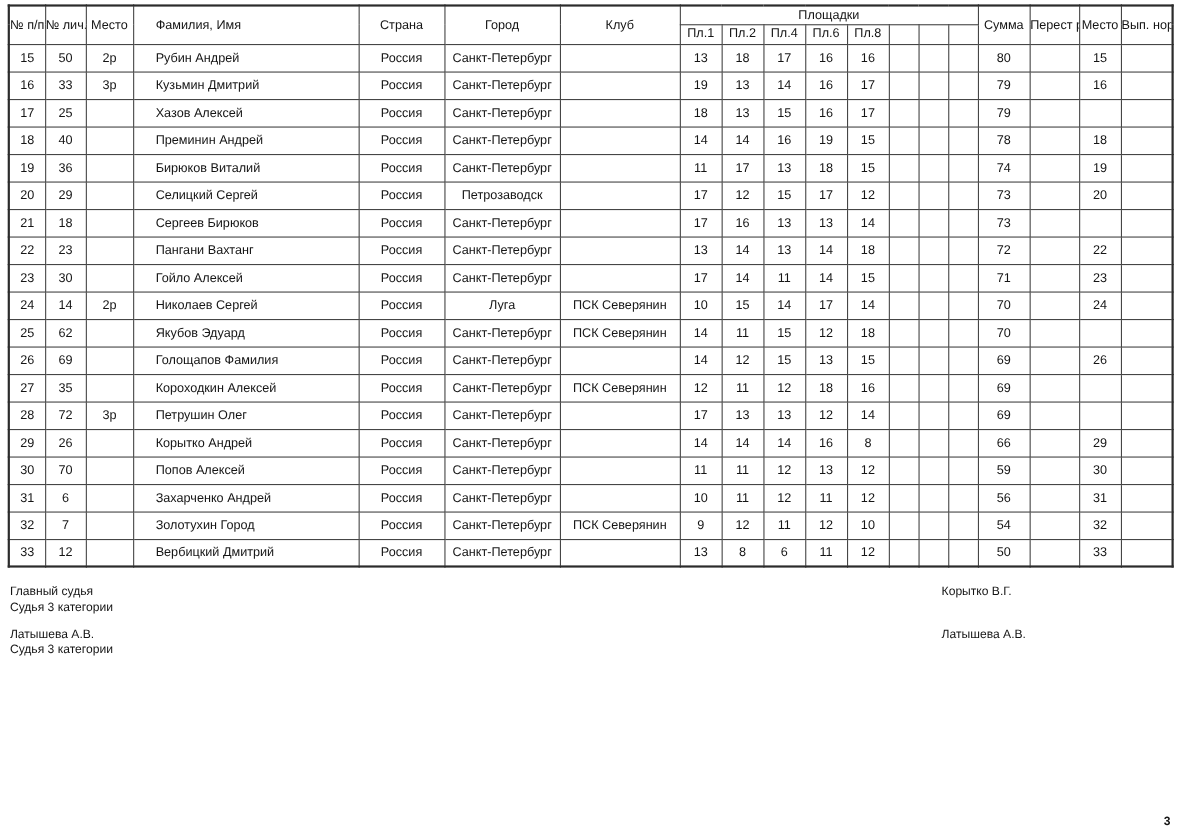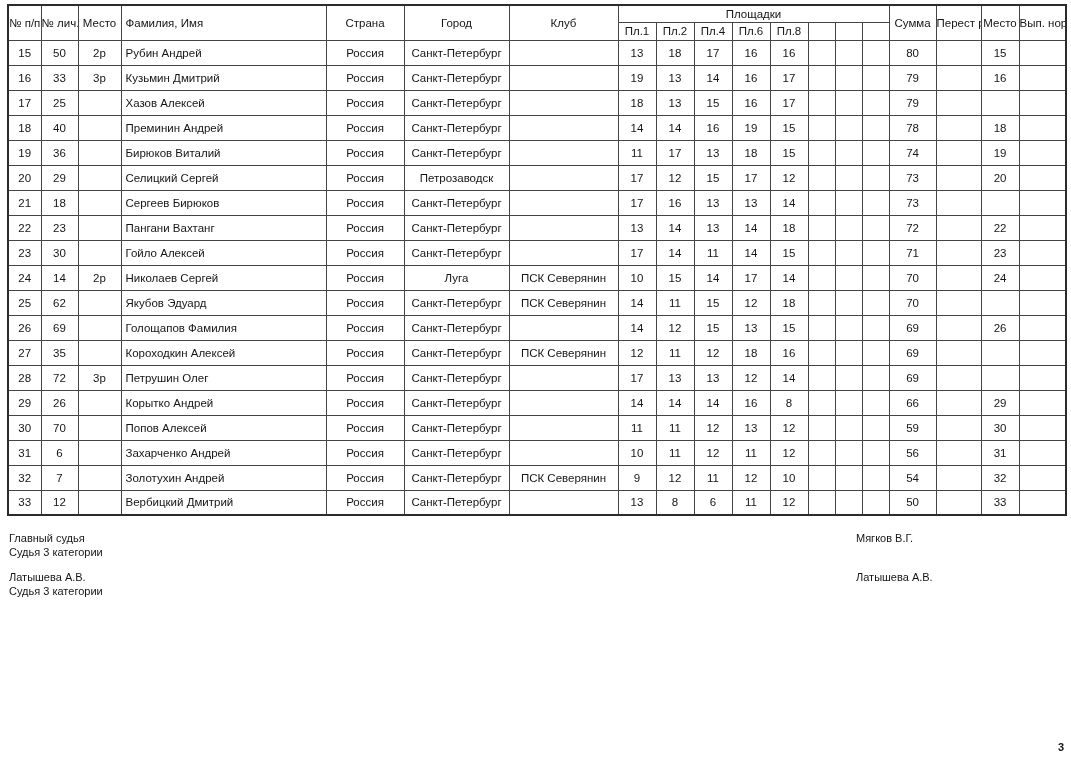--- a/index.html
+++ b/index.html
@@ -37,21 +37,21 @@
   .results thead tr.hrow1 { height: 17px; }
   .results thead tr.hrow2 { height: 18px; }
   .results tbody tr { height: 25px; margin-left: 32px; }
   .pre {
     white-space: pre-line;
     line-height: 1.08;
     margin-top: 20px;
   }
   .results th.name-col, .results td.name-col {
     text-align: left;
-    padding-left: 4px;
+    padding-left: 20px;
   }
   .sig {
     position: absolute;
     font-size: 11px;
     font-weight: normal;
     line-height: 13.5px;
     color: #151515;
     white-space: pre-line;
   }
   #sig-left-top    { left: 9px;   top: 532px; }
@@ -479,21 +479,21 @@
         <td></td>
         <td>56</td>
         <td></td>
         <td>31</td>
         <td></td>
       </tr>
       <tr>
         <td>32</td>
         <td>7</td>
         <td></td>
-        <td class="name-col">Золотухин Андрей</td>
+        <td class="name-col">Золотухин Город</td>
         <td>Россия</td>
         <td>Санкт-Петербург</td>
         <td>ПСК Северянин</td>
         <td>9</td>
         <td>12</td>
         <td>11</td>
         <td>12</td>
         <td>10</td>
         <td></td>
         <td></td>
@@ -522,18 +522,18 @@
         <td>50</td>
         <td></td>
         <td>33</td>
         <td></td>
       </tr>
     </tbody>
 </table>
 
 <div class="sig" id="sig-left-top">Главный судья
 Судья 3 категории</div>
-<div class="sig" id="sig-right-top">Мягков В.Г.</div>
+<div class="sig" id="sig-right-top">Корытко В.Г.</div>
 <div class="sig" id="sig-left-bottom">Латышева А.В.
 Судья 3 категории</div>
 <div class="sig" id="sig-right-bottom">Латышева А.В.</div>
 
 <div class="pagenum">3</div>
 
 </body></html>

